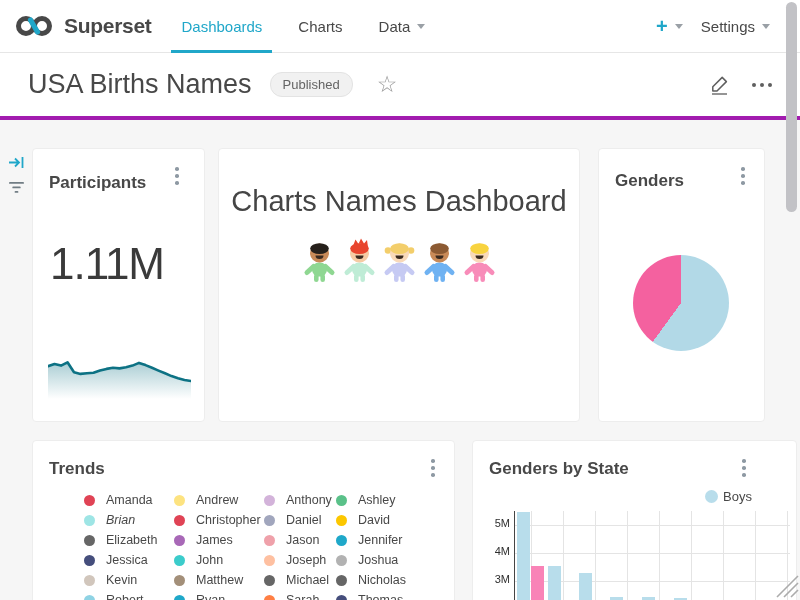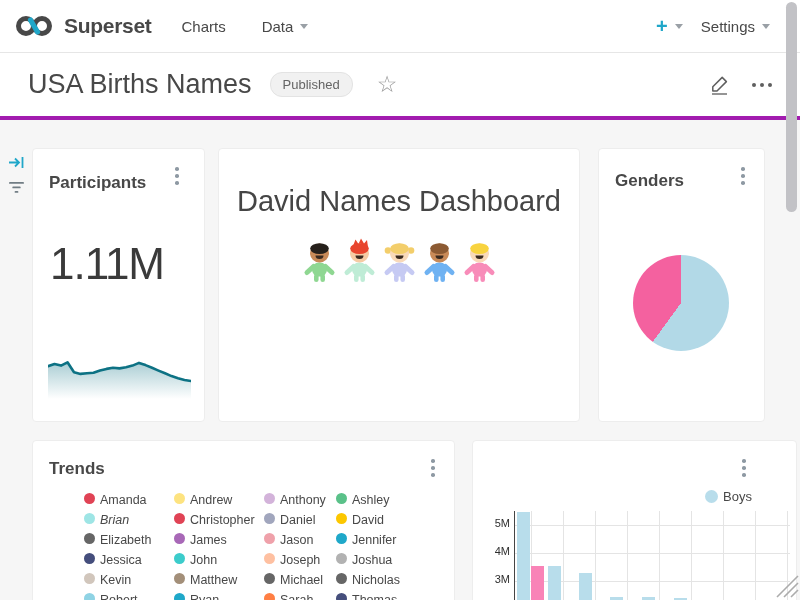--- a/index.html
+++ b/index.html
@@ -54,21 +54,21 @@
   .sparkline { position:absolute; left:15px; top:192px; }
   
   #card-markdown { left:218px; top:148px; width:362px; height:274px; }
   .md-title { margin-top:36px; text-align:center; font-size:29px; color:#454545; }
   .kids { display:flex; justify-content:center; gap:3px; margin-top:20px; }
   
   #card-genders { left:598px; top:148px; width:167px; height:274px; }
   .pie { position:absolute; left:34px; top:106px; width:96px; height:96px; border-radius:50%; }
   
   #card-trends { left:32px; top:440px; width:423px; height:200px; }
-  .lg-item { position:absolute; display:flex; cursor:pointer; }
+  .lg-item { position:absolute; display:flex; align-items:center; cursor:pointer;gap:6px; }
   .lg-item .dot { width:11px; height:11px; border-radius:50%; display:inline-block; }
   .lg-item span.lbl { margin-left:5px; font-size:12.5px; color:#484848; }
   
   #card-gbs { left:472px; top:440px; width:325px; height:170px; }
   .gbs-legend { position:absolute; left:232px; top:48px; display:flex; align-items:center; cursor:pointer; }
   .gbs-legend .dot { width:13px; height:13px; border-radius:50%; display:inline-block; }
   .gbs-legend span.lbl { margin-left:5px; font-size:13px; color:#484848; }
   .plot { position:absolute; left:41px; top:70px; width:276px; height:132px;
           border-left:1px solid #454545; }
   .vgrid { position:absolute; top:0; bottom:0; width:1px; background:#E4E4E4; }
@@ -86,20 +86,23 @@
 <nav class="topnav">
   <div class="logo">
     <svg width="42" height="26" viewBox="0 0 42 26">
       <circle cx="12" cy="13" r="7.5" fill="none" stroke="#484848" stroke-width="5"></circle>
       <circle cx="28" cy="13" r="7.5" fill="none" stroke="#484848" stroke-width="5"></circle>
       <path d="M16.5 7 L23.5 19" stroke="#20A7C9" stroke-width="5.2" stroke-linecap="round" fill="none"></path>
     </svg>
     <span class="logo-text">Superset</span>
   </div>
   <div class="nav-items">
+      <div class="nav-item active">
+        <span>Dashboards</span>
+      </div>
       <div class="nav-item">
         <span>Charts</span>
       </div>
       <div class="nav-item">
         <span>Data</span>
         <i class="caret"></i>
       </div>
     </div>
   <div class="nav-right">
     <div class="plus-btn">
@@ -162,21 +165,21 @@
         <stop offset="0%" stop-color="#0D7284" stop-opacity="0.35"></stop>
         <stop offset="100%" stop-color="#0D7284" stop-opacity="0"></stop>
       </linearGradient>
     </defs>
     <path id="spark-area" fill="url(#sparkfill)" stroke="none" d="M0.0,25.2 L6.5,23.0 L13.0,24.6 L19.5,21.3 L26.0,31.2 L32.5,32.9 L39.0,32.3 L45.5,31.8 L52.0,29.6 L58.5,27.9 L65.0,26.8 L71.5,27.4 L78.0,26.3 L84.5,24.6 L91.0,21.9 L97.5,24.1 L104.0,26.8 L110.5,29.6 L117.0,32.3 L123.5,35.1 L130.0,37.3 L136.5,39.0 L143.0,40.0 L143,58 L0,58 Z"></path>
     <path id="spark-line" fill="none" stroke="#0D7284" stroke-width="2.6" stroke-linejoin="round" stroke-linecap="round" d="M0.0,25.2 L6.5,23.0 L13.0,24.6 L19.5,21.3 L26.0,31.2 L32.5,32.9 L39.0,32.3 L45.5,31.8 L52.0,29.6 L58.5,27.9 L65.0,26.8 L71.5,27.4 L78.0,26.3 L84.5,24.6 L91.0,21.9 L97.5,24.1 L104.0,26.8 L110.5,29.6 L117.0,32.3 L123.5,35.1 L130.0,37.3 L136.5,39.0 L143.0,40.0"></path>
   </svg>
 </section>
 
 <section class="card" id="card-markdown">
-  <div class="md-title">David Names Dashboard</div>
+  <div class="md-title">Charts Names Dashboard</div>
   <div class="kids">
       <svg width="37" height="46" viewBox="0 0 37 46">
 
     <path d="M12.5 28.5 L6 34.5" stroke="#8FD792" stroke-width="5" stroke-linecap="round"></path>
     <path d="M24.5 28.5 L31 34.5" stroke="#8FD792" stroke-width="5" stroke-linecap="round"></path>
     <rect x="13" y="36" width="4.6" height="8" rx="2.3" fill="#8FD792"></rect>
     <rect x="19.4" y="36" width="4.6" height="8" rx="2.3" fill="#8FD792"></rect>
     <rect x="11" y="24.5" width="15" height="14" rx="6.8" fill="#8FD792"></rect>
     <circle cx="18.5" cy="15" r="9.5" fill="#C98A58"></circle>
     <ellipse cx="18.5" cy="10.6" rx="9.3" ry="5.4" fill="#26201B"></ellipse>
@@ -341,20 +344,21 @@
         <span class="lbl">Sarah</span>
       </div>
       <div class="lg-item" style="left: 303px; top: 152px;">
         <span class="dot" style="background:#454E7C"></span>
         <span class="lbl">Thomas</span>
       </div>
     </div>
 </section>
 
 <section class="card" id="card-gbs">
+  <div class="card-title" style="top:18px">Genders by State</div>
   <div class="kebab" style="left:264px; top:17px">
       <i></i>
       <i></i>
       <i></i>
     </div>
   <div class="gbs-legend">
     <span class="dot" style="background: rgb(184, 221, 235);"></span>
     <span class="lbl">Boys</span>
   </div>
   <div class="plot">

